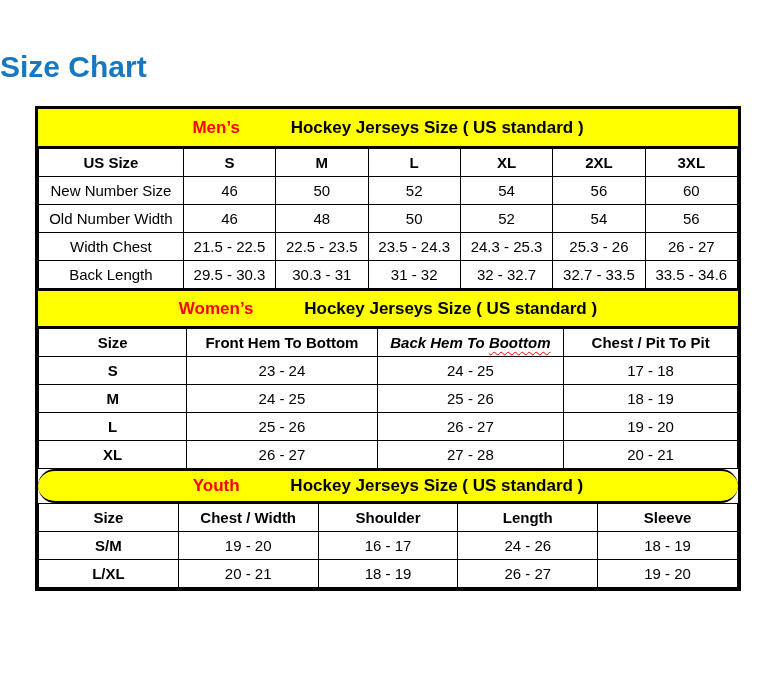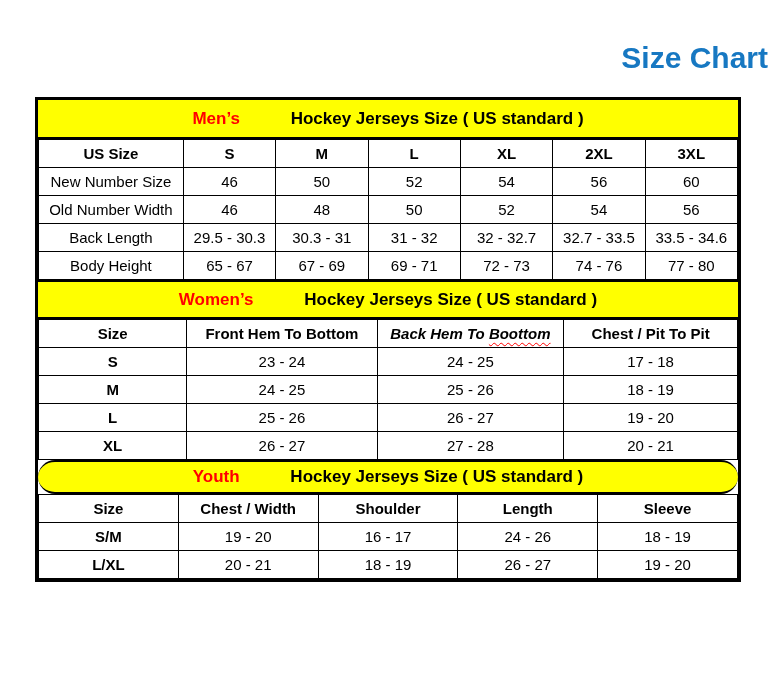--- a/index.html
+++ b/index.html
@@ -8,23 +8,23 @@
   }
   body {
     width: 776px;
     height: 692px;
     background: #ffffff;
     font-family: "Liberation Sans", sans-serif;
     color: #000000;
     overflow: hidden;
   }
   .page-title {
-    margin: 8px;
-    padding-top: 33px;
-    text-align: right;
+    margin: 0;
+    padding-top: 50px;
+    text-align: left;
     font-size: 30px;
     line-height: 34px;
     font-weight: bold;
     color: var(--title-color, #1778C2);
   }
   .chart {
     width: 700px;
     margin: 22px auto 0;
     border: 3px solid var(--border-c, #000);
   }
@@ -113,37 +113,37 @@
             <tr>
               <td>Old Number Width</td>
               <td>46</td>
               <td>48</td>
               <td>50</td>
               <td>52</td>
               <td>54</td>
               <td>56</td>
             </tr>
             <tr>
+              <td>Width Chest</td>
+              <td>21.5 - 22.5</td>
+              <td>22.5 - 23.5</td>
+              <td>23.5 - 24.3</td>
+              <td>24.3 - 25.3</td>
+              <td>25.3 - 26</td>
+              <td>26 - 27</td>
+            </tr>
+            <tr>
               <td>Back Length</td>
               <td>29.5 - 30.3</td>
               <td>30.3 - 31</td>
               <td>31 - 32</td>
               <td>32 - 32.7</td>
               <td>32.7 - 33.5</td>
               <td>33.5 - 34.6</td>
             </tr>
-            <tr>
-              <td>Body Height</td>
-              <td>65 - 67</td>
-              <td>67 - 69</td>
-              <td>69 - 71</td>
-              <td>72 - 73</td>
-              <td>74 - 76</td>
-              <td>77 - 80</td>
-            </tr>
           </tbody>
         </table>
     </section>
 
     <section class="section sec-womens">
       <div class="banner"><span class="hl">Women’s</span><span> Hockey Jerseys Size ( US standard )</span></div>
       <table class="tbl tbl-womens bold-first">
           <tbody>
             <tr>
               <th>Size</th>

